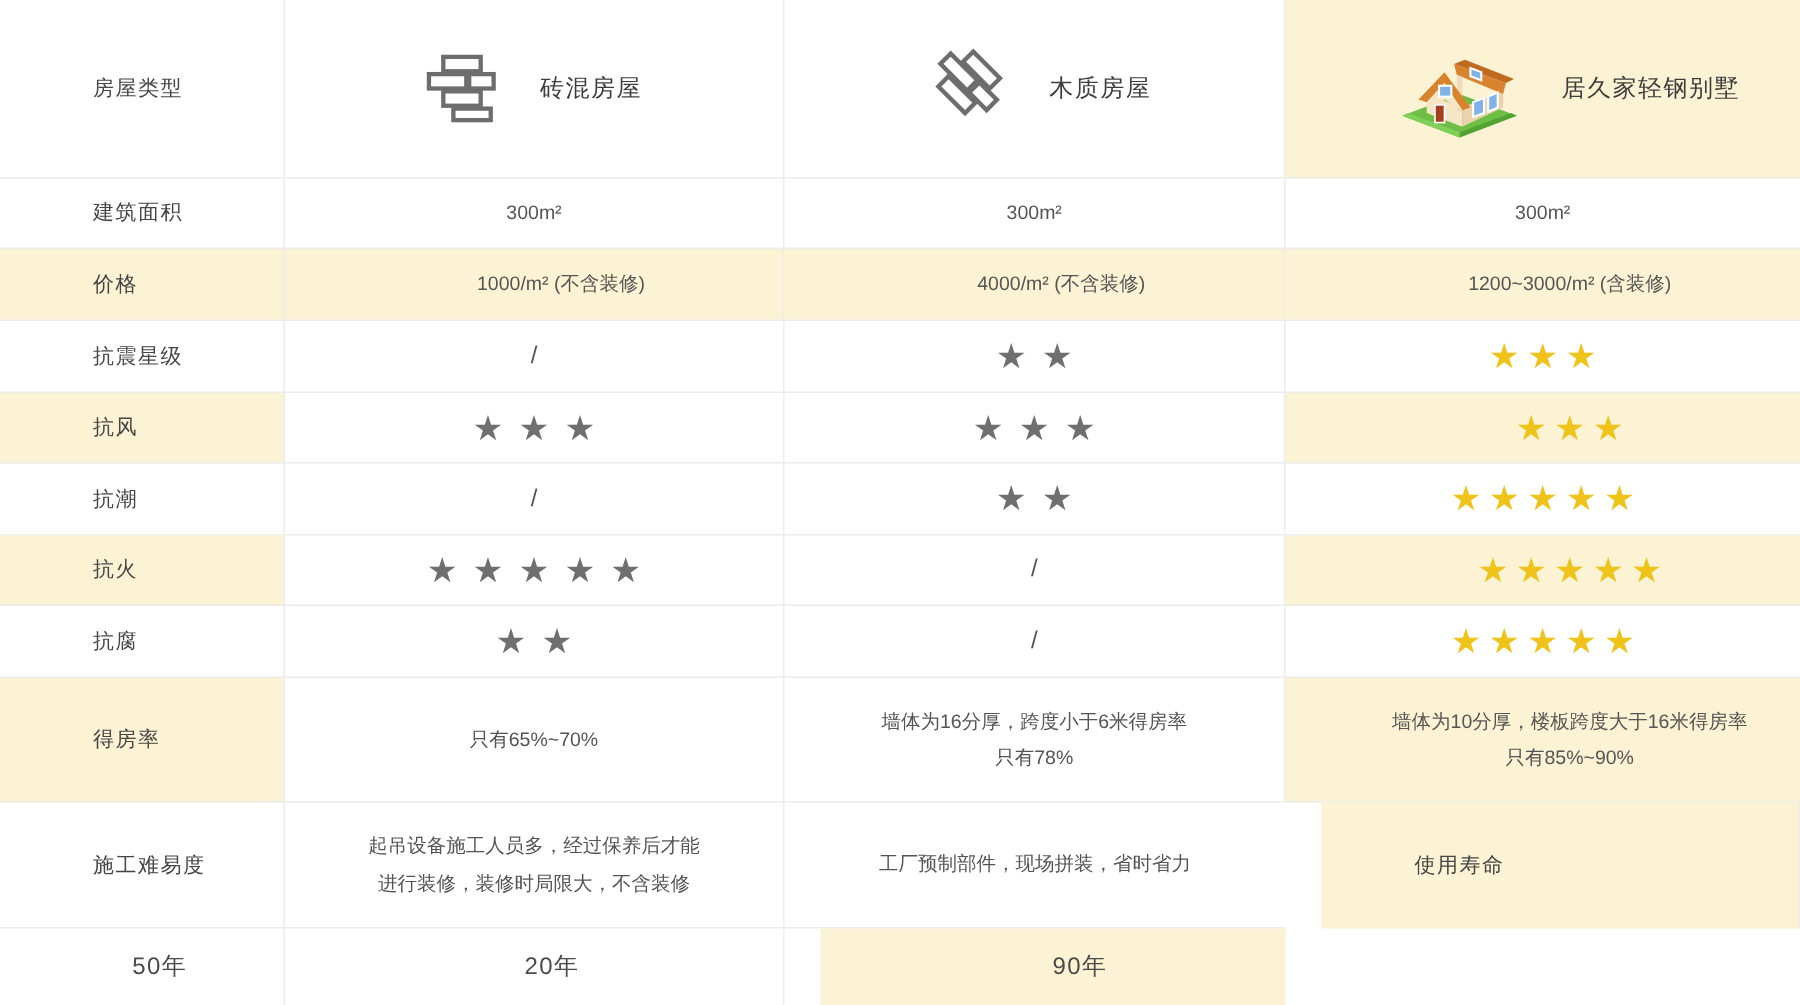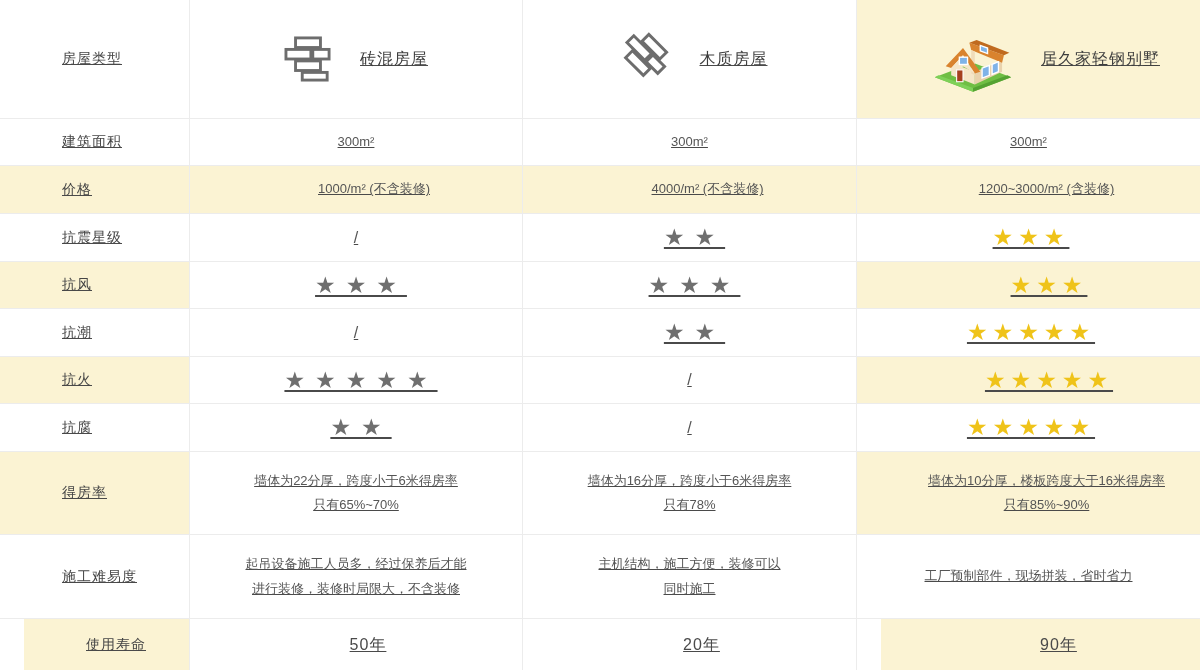--- a/index.html
+++ b/index.html
@@ -1,19 +1,19 @@
 <!DOCTYPE html>
 <html><head>
 <meta charset="utf-8">
 <style>
   html,body{margin:0;padding:0;background:#ffffff;}
   body{width:1200px;height:670px;font-family:"Liberation Sans","DejaVu Sans",sans-serif;color:#4a4a4a;overflow:hidden;}
   .table{width:1084px;height:670px;display:grid;
     grid-template-columns:190px 333px 334px 343px;
-    grid-template-rows:119px 47px 48px 48px 47px 48px 47px 48px 83px 84px 51px;text-decoration:underline;}
+    grid-template-rows:119px 47px 48px 48px 47px 48px 47px 48px 83px 84px 51px;}
   .cell{box-sizing:border-box;border-right:1px solid #ececec;border-bottom:1px solid #ececec;
     display:flex;flex-direction:column;align-items:center;justify-content:center;}
   .cell.c3{border-right:none;}
   .cell.lastrow{border-bottom:none;margin-left:24px;}
   .hl{background:#fbf3d3;padding-left:36px;}
   .label{flex-direction:row;justify-content:flex-start;padding-left:62px;
     font-size:14px;letter-spacing:1px;color:#454545;}
   .chead{flex-direction:row;gap:28px;font-size:16px;letter-spacing:1px;color:#3d3d3d;}
   .val{font-size:13px;color:#555555;line-height:1.85;text-align:center;}
   .big{font-size:16px;color:#4a4a4a;letter-spacing:1px;}
@@ -149,39 +149,34 @@
       <span class="star gray">★★</span>
     </div>
     <div class="cell val">
       <span class="slash">/</span>
     </div>
     <div class="cell val c3">
       <span class="star gold">★★★★★</span>
     </div>
     <div class="cell label hl">得房率</div>
     <div class="cell val">
-      <div>墙体为22分厚，跨度小于6米得房率</div>
       <div>只有65%~70%</div>
     </div>
     <div class="cell val">
       <div>墙体为16分厚，跨度小于6米得房率</div>
       <div>只有78%</div>
     </div>
     <div class="cell val c3 hl">
       <div>墙体为10分厚，楼板跨度大于16米得房率</div>
       <div>只有85%~90%</div>
     </div>
     <div class="cell label">施工难易度</div>
     <div class="cell val">
       <div>起吊设备施工人员多，经过保养后才能</div>
       <div>进行装修，装修时局限大，不含装修</div>
-    </div>
-    <div class="cell val">
-      <div>主机结构，施工方便，装修可以</div>
-      <div>同时施工</div>
     </div>
     <div class="cell val c3">
       <div>工厂预制部件，现场拼装，省时省力</div>
     </div>
     <div class="cell label hl lastrow">使用寿命</div>
     <div class="cell val lastrow">
       <div class="big">50年</div>
     </div>
     <div class="cell val lastrow">
       <div class="big">20年</div>

